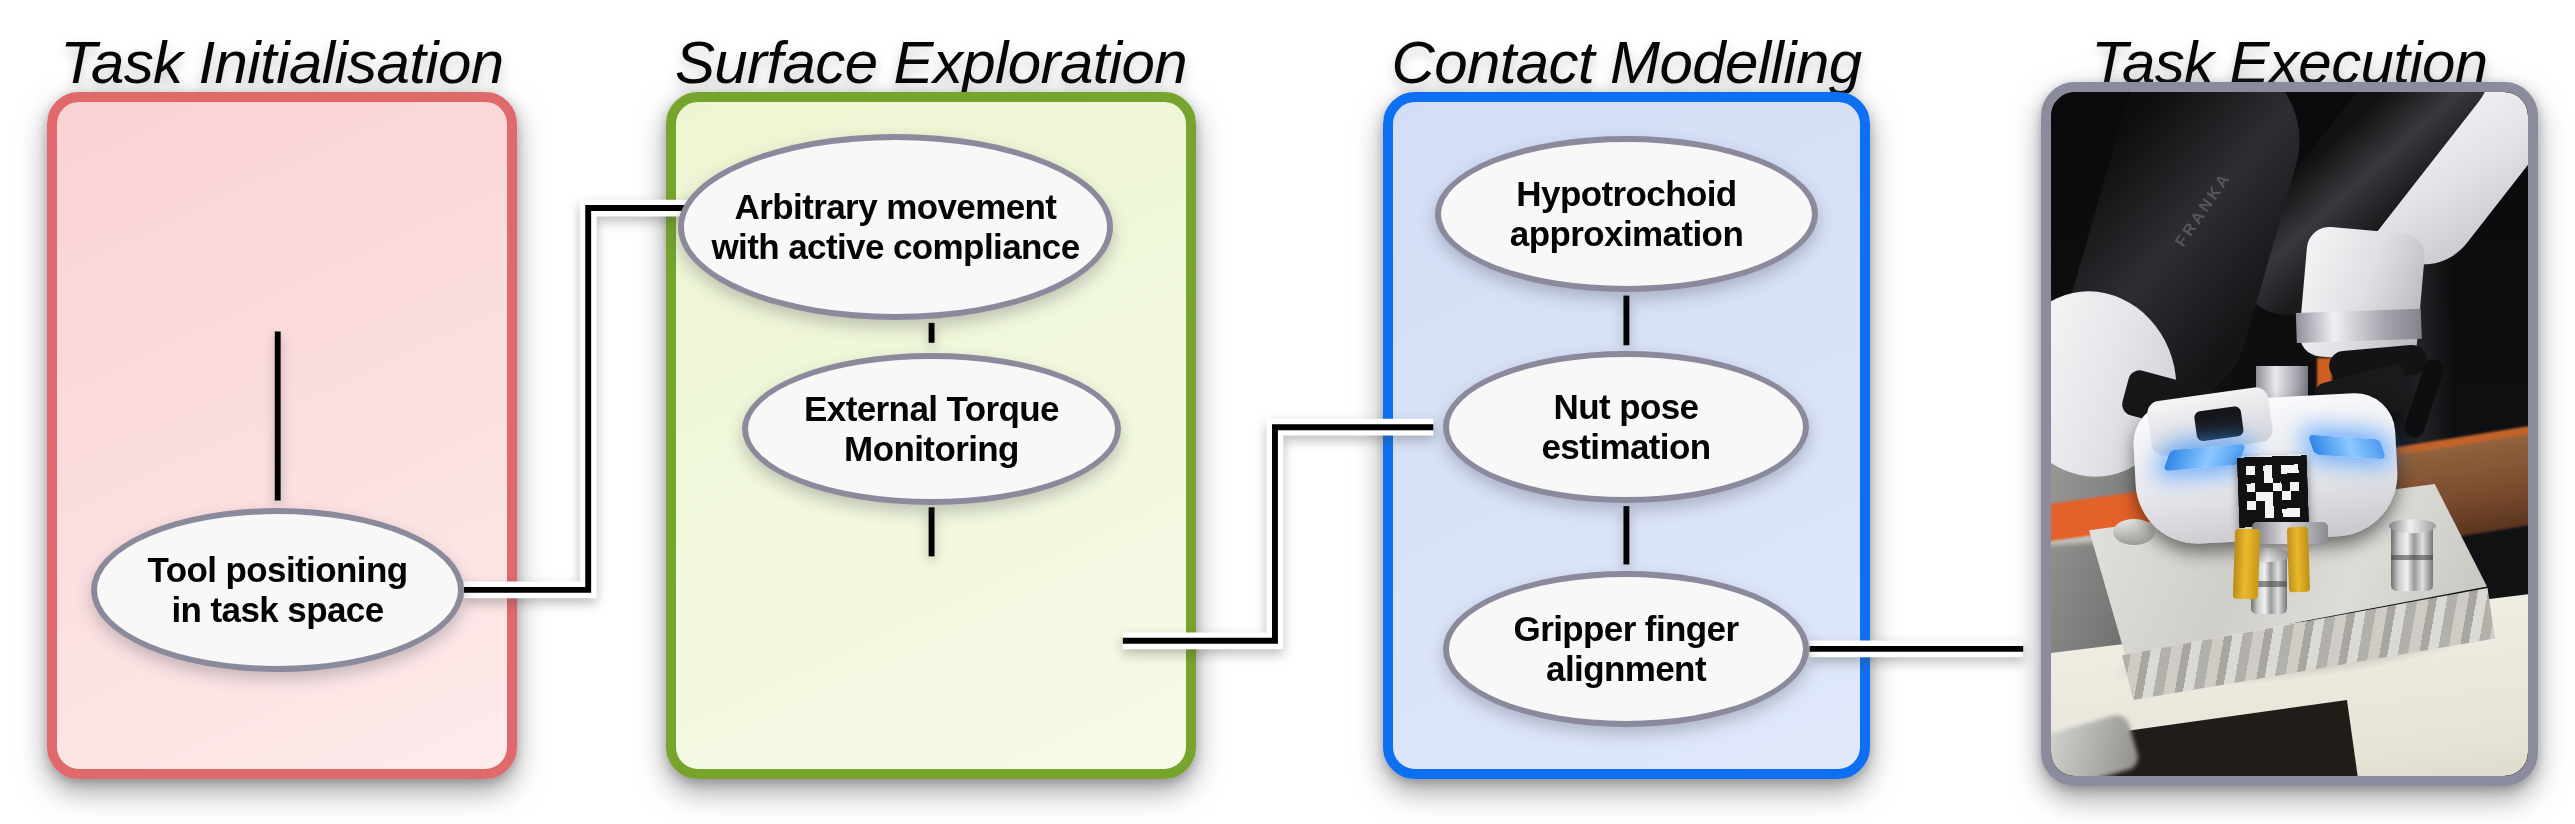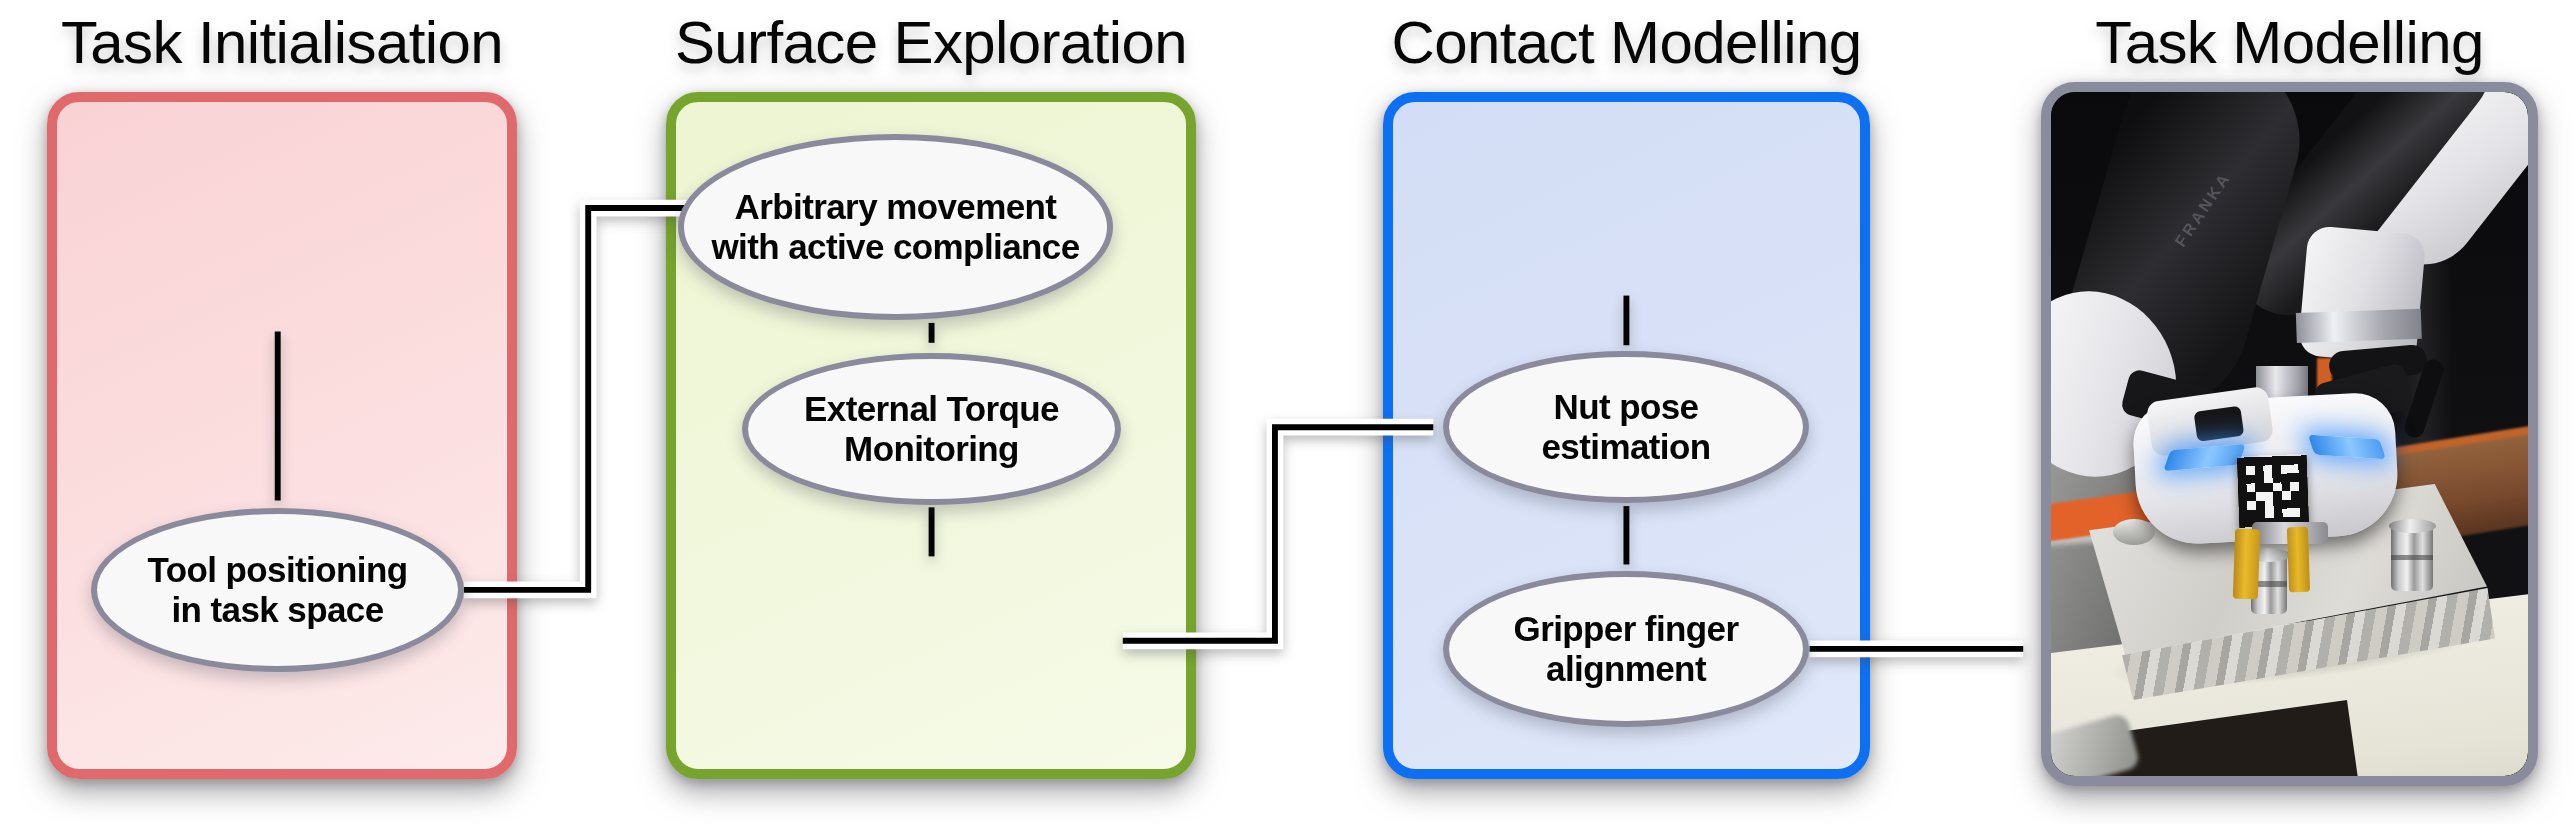--- a/index.html
+++ b/index.html
@@ -1,24 +1,25 @@
 <!DOCTYPE html>
 <html style="font-size:10px"><head>
 <meta charset="utf-8">
 <style>
   html,body{margin:0;padding:0;background:#ffffff;}
   body{width:2576px;height:824px;overflow:hidden;font-family:"Liberation Sans",sans-serif;}
   #canvas{position:relative;width:2576px;height:824px;background:#ffffff;}
 
   
   .stage-title{
-    position:absolute;top:4px;height:81px;
+    position:absolute;top:24px;height:81px;
     font-size:60px;font-weight:500;color:#060606;letter-spacing:-0.6px;
     text-align:center;line-height:1.3;white-space:nowrap;
     text-shadow:0 6.2px 11.2px rgba(110,110,110,0.35);
+    font-style:italic;
   }
   .t1{left:47px;width:470px}
   .t2{left:666px;width:530px}
   .t3{left:1383px;width:487px}
   .t4{left:2041px;width:497px}
 
   
   .panel{
     position:absolute;top:92px;height:687px;box-sizing:border-box;
     border-radius:32px;border:10px solid #000;
@@ -148,21 +149,21 @@
     background:linear-gradient(90deg,#c08f1c,#e8b92a 45%,#bd9014);}
 </style>
 </head>
 <body>
 
 <div id="canvas">
 
   <div class="stage-title t1">Task Initialisation</div>
   <div class="stage-title t3">Contact Modelling</div>
   <div class="stage-title t2">Surface Exploration</div>
-  <div class="stage-title t4">Task Modelling</div>
+  <div class="stage-title t4">Task Execution</div>
 
   <div class="panel p1"></div>
   <div class="panel p2"></div>
   <div class="panel p3"></div>
 
   <svg id="arrows" viewBox="0 0 4148 1327">
     <defs>
       <marker id="ah" viewBox="0 0 10 10" refX="8" refY="5" markerWidth="5.2" markerHeight="5.2" orient="auto">
         <path d="M0,0 L10,5 L0,10 z" fill="#000000"></path>
       </marker>
@@ -187,20 +188,24 @@
 
   <div class="node n21">
     <span class="node-label">Arbitrary movement
 with active compliance</span>
   </div>
   <div class="node n22">
     <span class="node-label">External Torque
 Monitoring</span>
   </div>
 
+  <div class="node n31">
+    <span class="node-label">Hypotrochoid
+approximation</span>
+  </div>
   <div class="node n32">
     <span class="node-label">Nut pose
 estimation</span>
   </div>
   <div class="node n33">
     <span class="node-label">Gripper finger
 alignment</span>
   </div>
 
   <div class="photo-frame">

